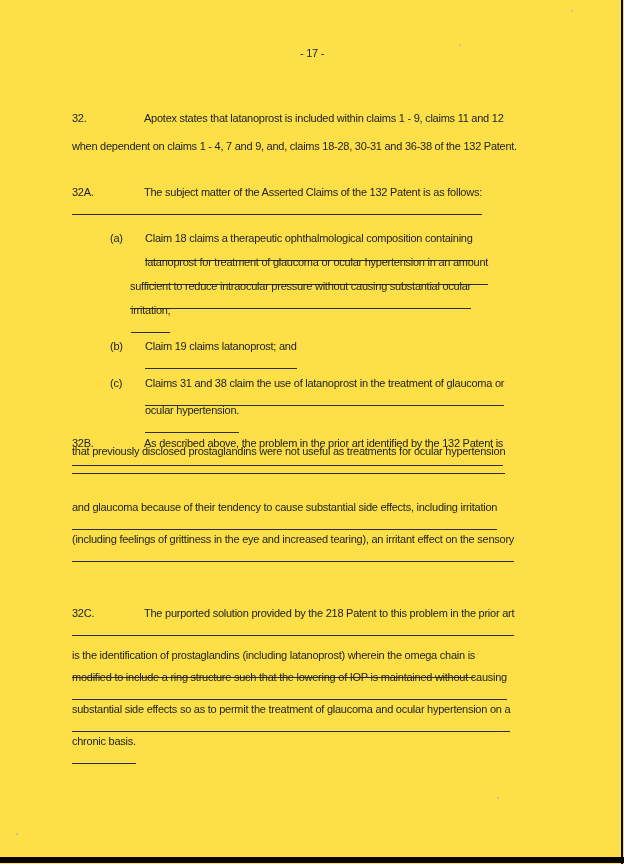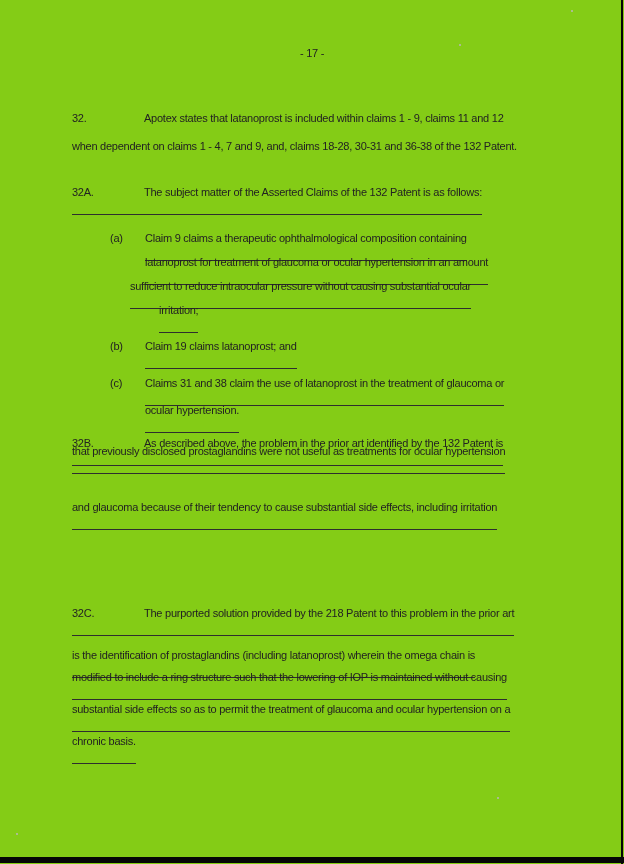--- a/index.html
+++ b/index.html
@@ -4,21 +4,21 @@
 <style>
   html, body {
     margin: 0;
     padding: 0;
     background: #ffffff;
   }
   .page {
     position: relative;
     width: 624px;
     height: 864px;
-    background: #84cc16;
+    background: #fde047;
     overflow: hidden;
     font-family: "Liberation Sans", sans-serif;
     font-size: 11px;
     letter-spacing: -0.25px;
     color: #222222;
   }
   .line {
     position: absolute;
     left: 72px;
     line-height: 13px;
@@ -83,29 +83,29 @@
   </div>
   <div class="line" style="top:140px">
     <span>when dependent on claims 1 - 4, 7 and 9, and, claims 18-28, 30-31 and 36-38 of the 132 Patent.</span>
   </div>
 
   <div class="line" style="top:186px">
     <span class="u"><span class="hang">32A.</span><span>The subject matter of the Asserted Claims of the 132 Patent is as follows:</span></span>
   </div>
 
   <div class="line" style="left:110px; top:232px">
-    <span class="ihang">(a)</span><span class="u">Claim 9 claims a therapeutic ophthalmological composition containing</span>
+    <span class="ihang">(a)</span><span class="u">Claim 18 claims a therapeutic ophthalmological composition containing</span>
   </div>
   <div class="line" style="left:145px; top:256px">
     <span class="u">latanoprost for treatment of glaucoma or ocular hypertension in an amount</span>
   </div>
   <div class="line" style="left:130px; top:280px">
     <span class="u">sufficient to reduce intraocular pressure without causing substantial ocular</span>
   </div>
-  <div class="line" style="left:159px; top:304px">
+  <div class="line" style="left:131px; top:304px">
     <span class="u">irritation;</span>
   </div>
 
   <div class="line" style="left:110px; top:340px">
     <span class="ihang">(b)</span><span class="u">Claim 19 claims latanoprost; and</span>
   </div>
 
   <div class="line" style="left:110px; top:377px">
     <span class="ihang">(c)</span><span class="u">Claims 31 and 38 claim the use of latanoprost in the treatment of glaucoma or</span>
   </div>
@@ -114,20 +114,23 @@
   </div>
 
   <div class="line" style="top:437px">
     <span class="u"><span class="hang">32B.</span><span>As described above, the problem in the prior art identified by the 132 Patent is</span></span>
   </div>
   <div class="line" style="top:445px">
     <span class="u">that previously disclosed prostaglandins were not useful as treatments for ocular hypertension</span>
   </div>
   <div class="line" style="top:501px">
     <span class="u">and glaucoma because of their tendency to cause substantial side effects, including irritation</span>
+  </div>
+  <div class="line" style="top:533px">
+    <span class="u">(including feelings of grittiness in the eye and increased tearing), an irritant effect on the sensory</span>
   </div>
 
   <div class="line" style="top:607px">
     <span class="u"><span class="hang">32C.</span><span>The purported solution provided by the 218 Patent to this problem in the prior art</span></span>
   </div>
   <div class="line" style="top:649px">
     <span class="u">is the identification of prostaglandins (including latanoprost) wherein the omega chain is</span>
   </div>
   <div class="line" style="top:671px">
     <span class="u">modified to include a ring structure such that the lowering of IOP is maintained without causing</span>

